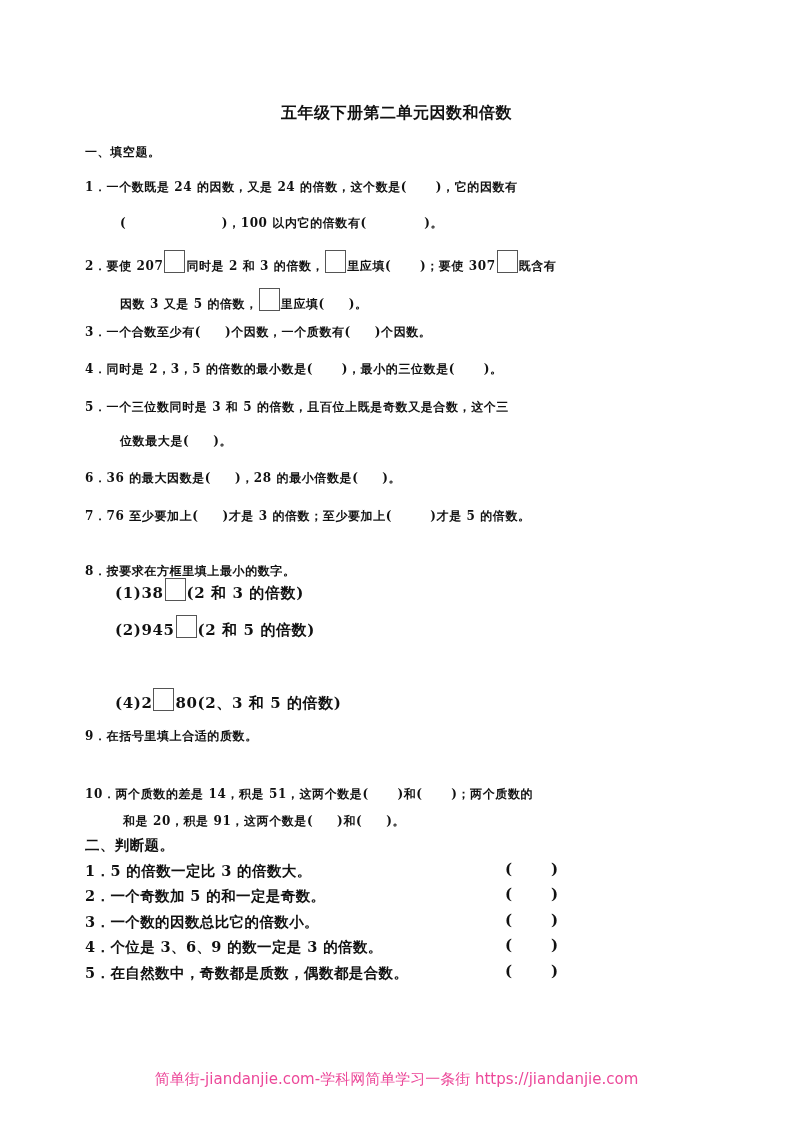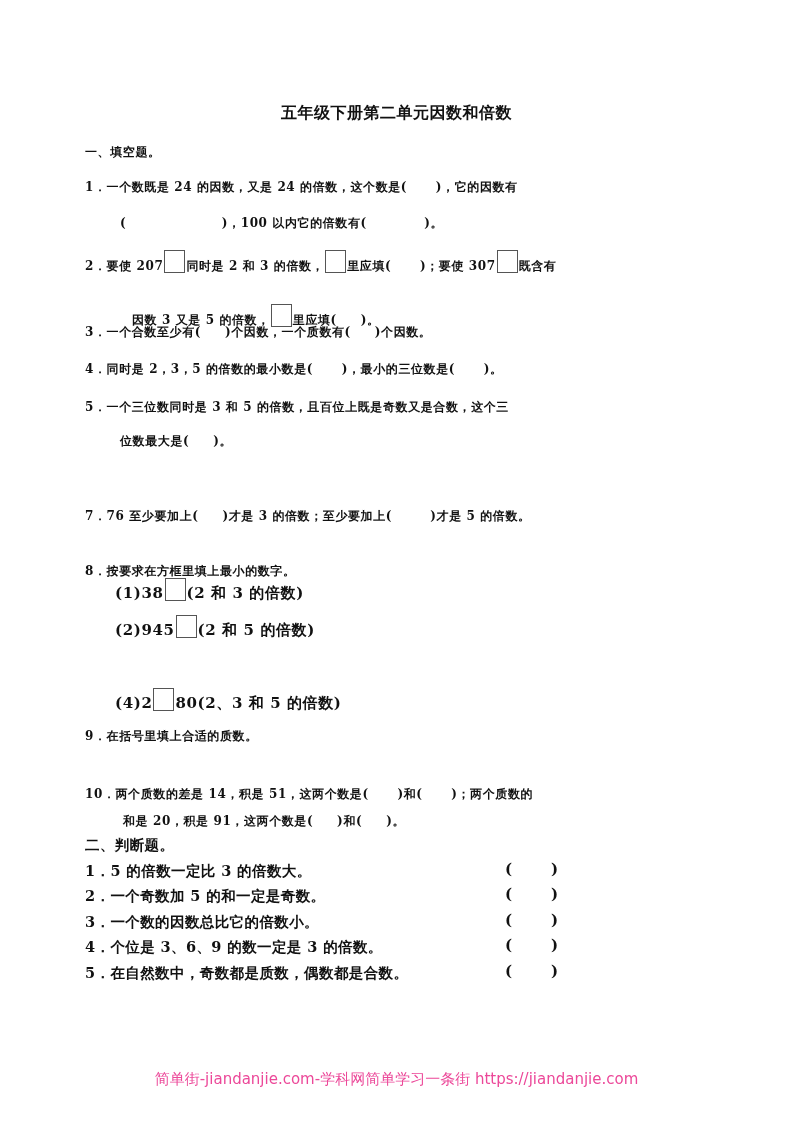--- a/index.html
+++ b/index.html
@@ -37,28 +37,29 @@
 <div class="page">
 
   <div class="title">五年级下册第二单元因数和倍数</div>
 
   <div class="line" style="top:141px;">一、填空题。</div>
 
   <div class="line" style="top:176px;">1．一个数既是 24 的因数，又是 24 的倍数，这个数是(      )，它的因数有</div>
   <div class="line indent" style="top:212px;">(                    )，100 以内它的倍数有(            )。</div>
 
   <div class="line" style="top:250px;"><span>2．要使 207</span><span class="box"></span><span>同时是 2 和 3 的倍数，</span><span class="box"></span><span>里应填(      )；要使 307</span><span class="box"></span><span>既含有</span></div>
-  <div class="line indent" style="top:304px;margin-left:12px;"><span>因数 3 又是 5 的倍数，</span><span class="box"></span><span>里应填(     )。</span></div>
+  <div class="line indent" style="top:288px;"><span>因数 3 又是 5 的倍数，</span><span class="box"></span><span>里应填(     )。</span></div>
 
   <div class="line" style="top:321px;">3．一个合数至少有(     )个因数，一个质数有(     )个因数。</div>
   <div class="line" style="top:358px;">4．同时是 2，3，5 的倍数的最小数是(      )，最小的三位数是(      )。</div>
 
   <div class="line" style="top:396px;">5．一个三位数同时是 3 和 5 的倍数，且百位上既是奇数又是合数，这个三</div>
   <div class="line indent" style="top:430px;">位数最大是(     )。</div>
 
+  <div class="line" style="top:467px;">6．36 的最大因数是(     )，28 的最小倍数是(     )。</div>
   <div class="line" style="top:505px;">7．76 至少要加上(     )才是 3 的倍数；至少要加上(        )才是 5 的倍数。</div>
   <div class="line" style="top:560px;">8．按要求在方框里填上最小的数字。</div>
 
   <div class="line sub" style="top:578px;"><span>(1)38</span><span class="box"></span><span>(2 和 3 的倍数)</span></div>
   <div class="line sub" style="top:615px;"><span>(2)945</span><span class="box"></span><span>(2 和 5 的倍数)</span></div>
   <div class="line sub" style="top:688px;"><span>(4)2</span><span class="box"></span><span>80(2、3 和 5 的倍数)</span></div>
 
   <div class="line" style="top:725px;">9．在括号里填上合适的质数。</div>
 
   <div class="line" style="top:783px;">10．两个质数的差是 14，积是 51，这两个数是(      )和(      )；两个质数的</div>

